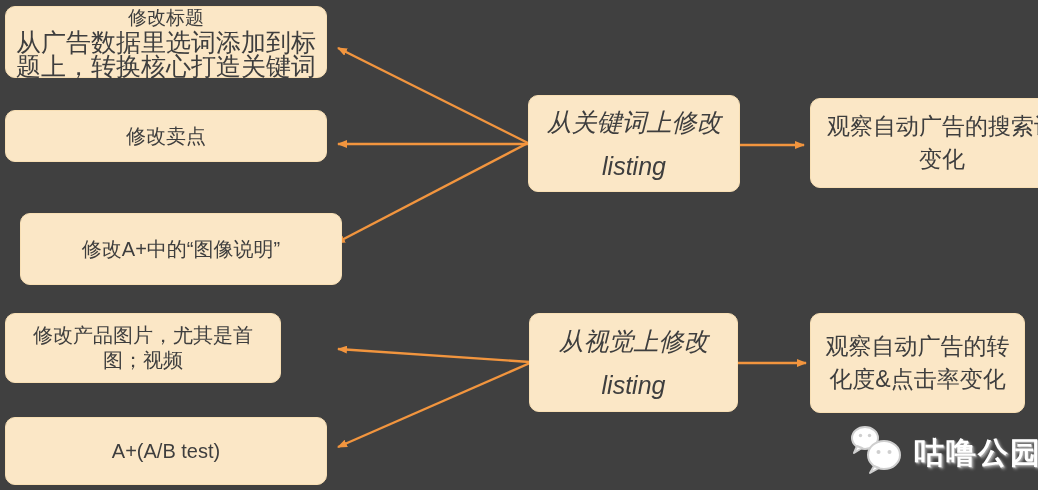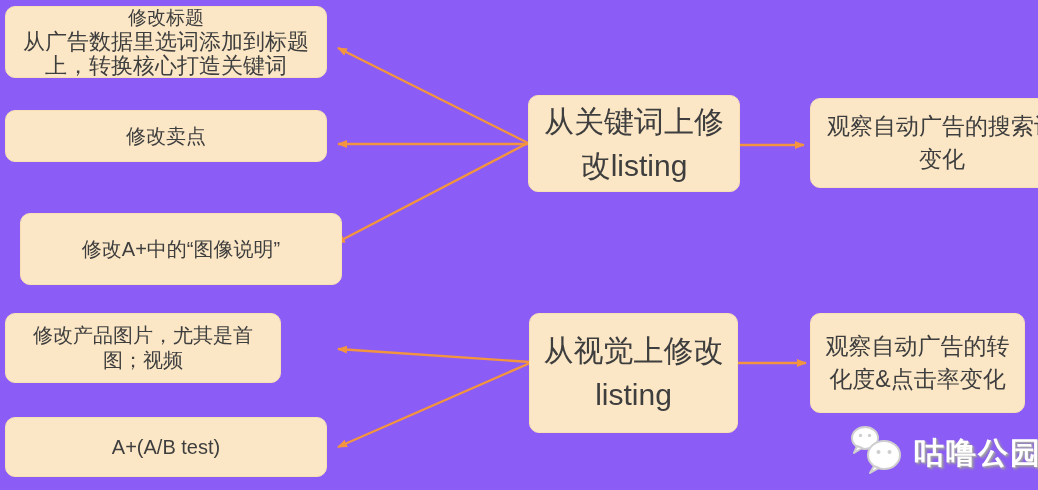--- a/index.html
+++ b/index.html
@@ -1,33 +1,33 @@
 <!DOCTYPE html>
 <html><head>
 <meta charset="utf-8">
 <style>
   html,body{margin:0;padding:0;background:#ffffff;}
   body{font-family:"Liberation Sans", sans-serif;}
-  .canvas{position:relative;width:1038px;height:490px;background:#8b5cf6;overflow:hidden;}
+  .canvas{position:relative;width:1038px;height:490px;background:#404040;overflow:hidden;}
   .arrows{position:absolute;left:0;top:0;width:1038px;height:490px;pointer-events:none;}
   .node{
     position:absolute;
     background:#FBE7C6;
     border:1px solid #F8DFB4;
     border-radius:10px;
     display:flex;flex-direction:column;align-items:center;justify-content:center;
     text-align:center;color:#3E3E3E;
     box-sizing:border-box;
     padding:4px 8px;
   }
   .node-sm{font-size:20px;line-height:25px;}
-  .node-lg{font-size:30px;line-height:44px;}
+  .node-lg{font-size:25px;line-height:44px;font-style:italic;}
   .node-md{font-size:23px;line-height:33px;}
   .node-title{font-size:19px;line-height:24px;}
-  .node-body{font-size:22px;line-height:24px;}
+  .node-body{font-size:25px;line-height:24px;}
   .watermark{
     position:absolute;left:848px;top:424px;width:186px;height:58px;
     display:flex;align-items:center;gap:8px;
   }
   .wm-text{
     font-size:30px;font-weight:bold;color:#ffffff;
     text-shadow:2px 2px 3px #9b9b9b, 1px 1px 1px #c9c9c9;
     letter-spacing:2px;white-space:nowrap;
   }
 </style>
@@ -63,29 +63,29 @@
   </div>
 
   <div class="node node-sm" style="left:20px;top:213px;width:322px;height:72px;">
     <div>修改A+中的“图像说明”</div>
   </div>
 
   <div class="node node-sm" style="left:5px;top:313px;width:276px;height:70px;">
     <div>修改产品图片，尤其是首图；视频</div>
   </div>
 
-  <div class="node node-sm" style="left:5px;top:417px;width:322px;height:60px;">
+  <div class="node node-sm" style="left:5px;top:417px;width:322px;height:68px;">
     <div>A+(A/B test)</div>
   </div>
 
   <div class="node node-lg" style="left:528px;top:95px;width:212px;height:97px;">
     <div>从关键词上修改listing</div>
   </div>
 
-  <div class="node node-lg" style="left:529px;top:313px;width:209px;height:120px;">
+  <div class="node node-lg" style="left:529px;top:313px;width:209px;height:99px;">
     <div>从视觉上修改listing</div>
   </div>
 
   <div class="node node-md" style="left:810px;top:98px;width:264px;height:90px;">
     <div>观察自动广告的搜索词变化</div>
   </div>
 
   <div class="node node-md" style="left:810px;top:313px;width:215px;height:100px;">
     <div>观察自动广告的转化度&amp;点击率变化</div>
   </div>

